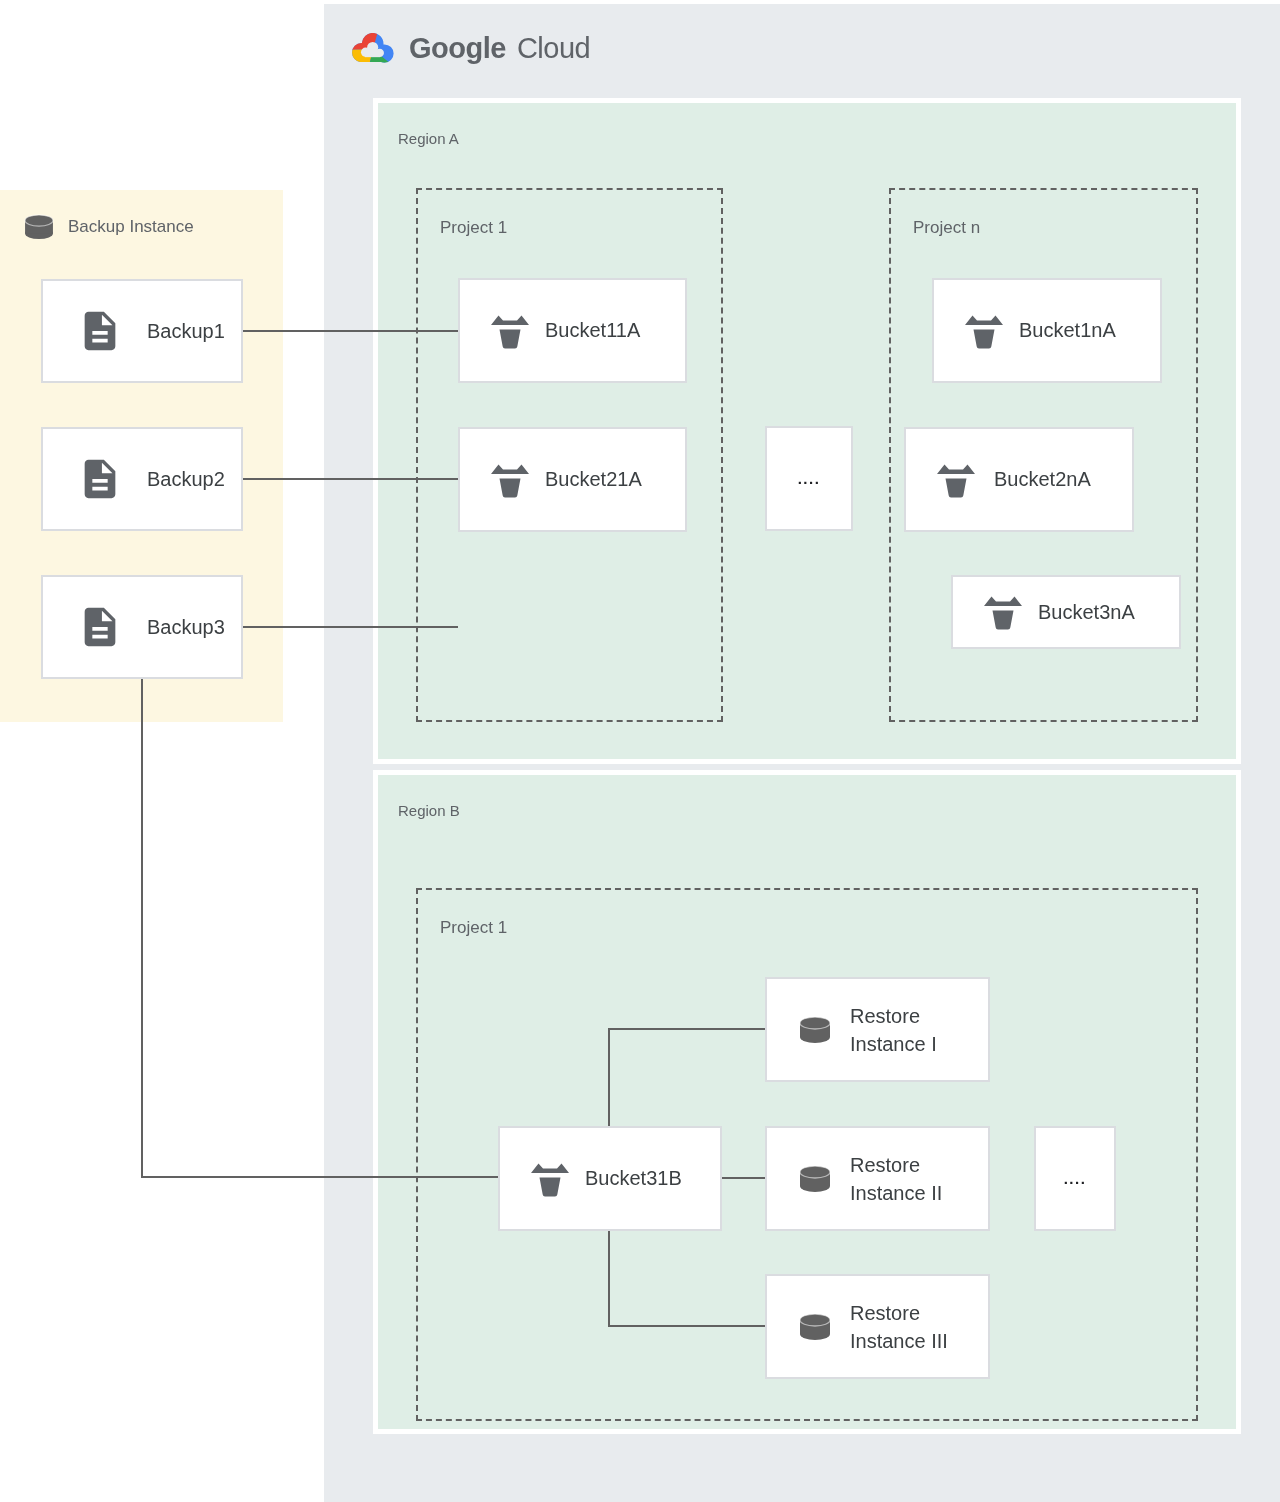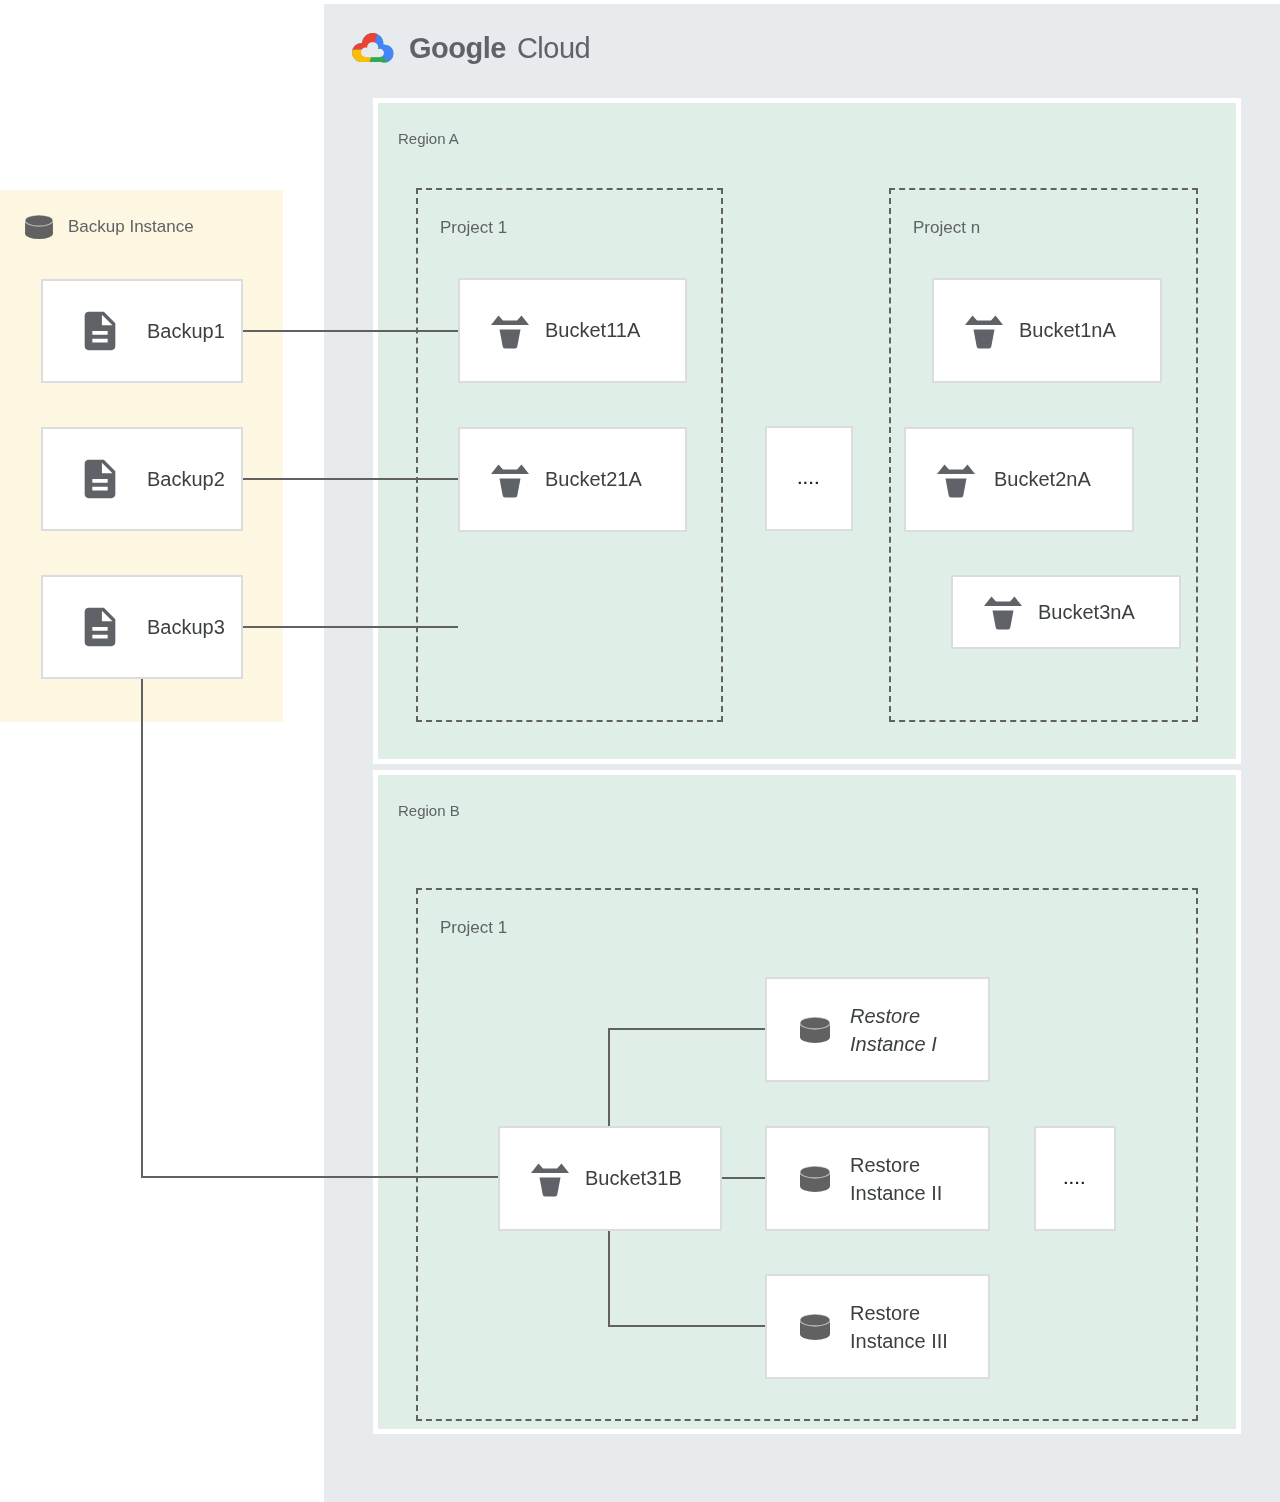--- a/index.html
+++ b/index.html
@@ -191,21 +191,21 @@
 
   <div class="card bucket-card" style="left:498px;top:1126px;width:224px;height:105px;">
     <span>
         <svg viewBox="0 0 40 36" fill="#5f6368" width="40" height="36">
     <path d="M1 12 L8.5 2.5 L13 7.5 L27 7.5 L31.5 2.5 L39 12 Z"></path>
     <path d="M9.5 16.5 h21 l-3.2 17 q-.3 2 -2.3 2 h-10 q-2 0 -2.3 -2 Z"></path>
   </svg>
       </span>
     <span class="card-label">Bucket31B</span>
   </div>
-  <div class="card restore-card" style="top:977px;font-style:italic;">
+  <div class="card restore-card" style="top:977px;">
     <span>
         <svg viewBox="0 0 36 28" width="36" height="28">
     <ellipse cx="18" cy="21" rx="15" ry="6" fill="#616161"></ellipse>
     <rect x="3" y="7" width="30" height="14" fill="#616161"></rect>
     <ellipse cx="18" cy="7" rx="15" ry="6" fill="#616161" stroke="rgba(255,255,255,0.55)" stroke-width="1.3"></ellipse>
   </svg>
       </span>
     <span class="card-label restore-label">Restore Instance I</span>
   </div>
   <div class="card restore-card" style="top:1126px;">

